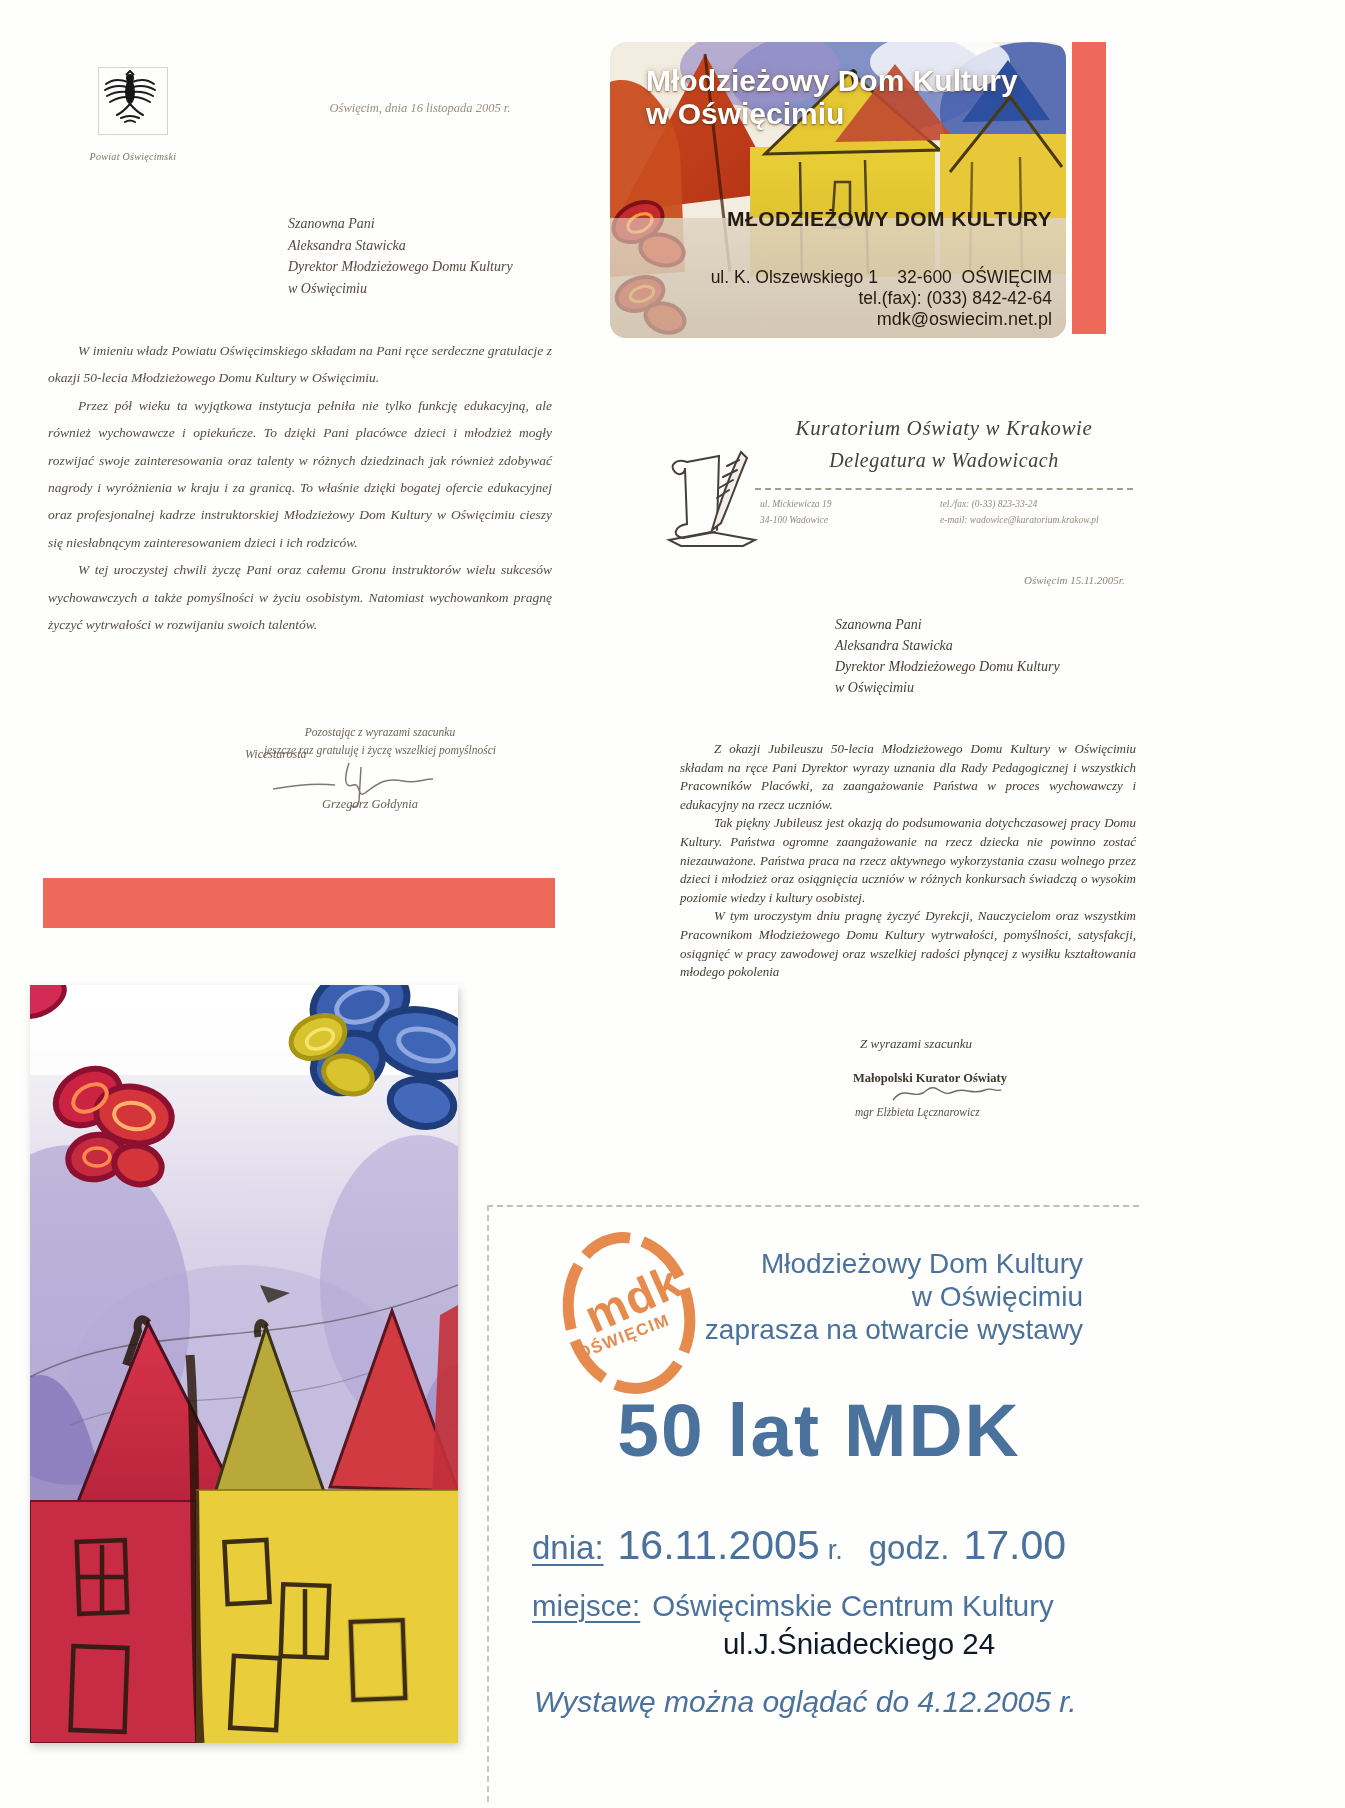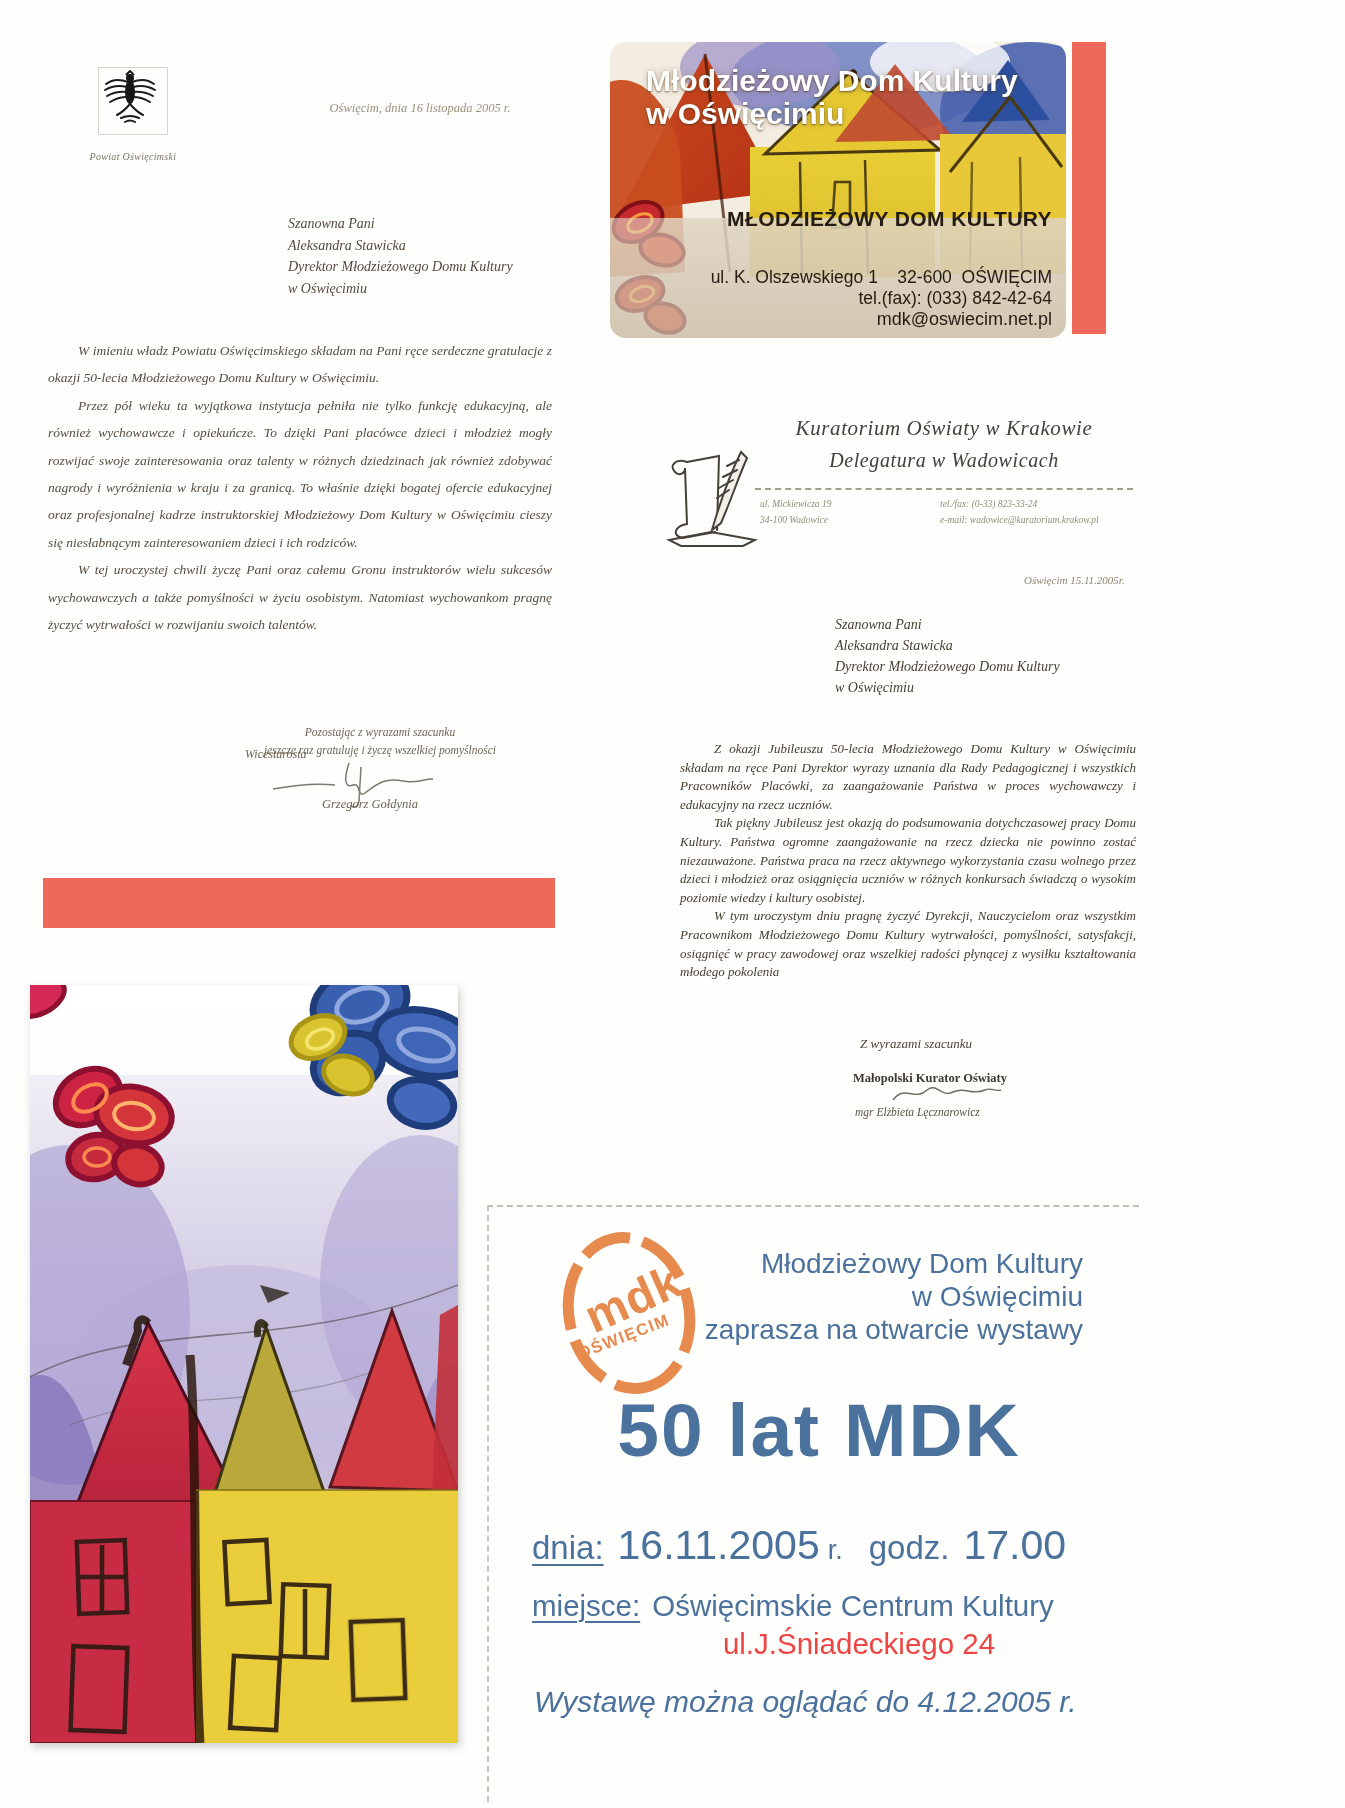--- a/index.html
+++ b/index.html
@@ -93,21 +93,21 @@
   .inv-row{position:absolute; display:flex; align-items:baseline; color:#4b719d;}
   .inv-date-row{left:43px; top:315px;}
   .inv-place-row{left:43px; top:382px;}
   .lbl{font-size:33px; text-decoration:underline; text-underline-offset:5px; text-decoration-thickness:2px;}
   .lbl2{font-size:29.5px; text-decoration:underline; text-underline-offset:5px; text-decoration-thickness:2px;}
   .big{font-size:41px;}
   .sm{font-size:27px;}
   .mid{font-size:29.5px;}
   .gap12{width:14px;} .gap6{width:8px;} .gap28{width:26px;} .gap14{width:14px;} .gap10{width:12px;}
   .inv-addr{position:absolute; left:140px; top:420px; width:460px; text-align:center;
-    font-size:29.5px; color:#ef4444;}
+    font-size:29.5px; color:#0f172a;}
   .inv-note{position:absolute; left:45px; top:478px; width:560px;
     font-size:30px; font-style:italic; color:#4b719d;}
 </style>
 </head>
 <body>
 
 <div class="page">
 
   <div class="abs powiat">
     <div class="abs crest">

